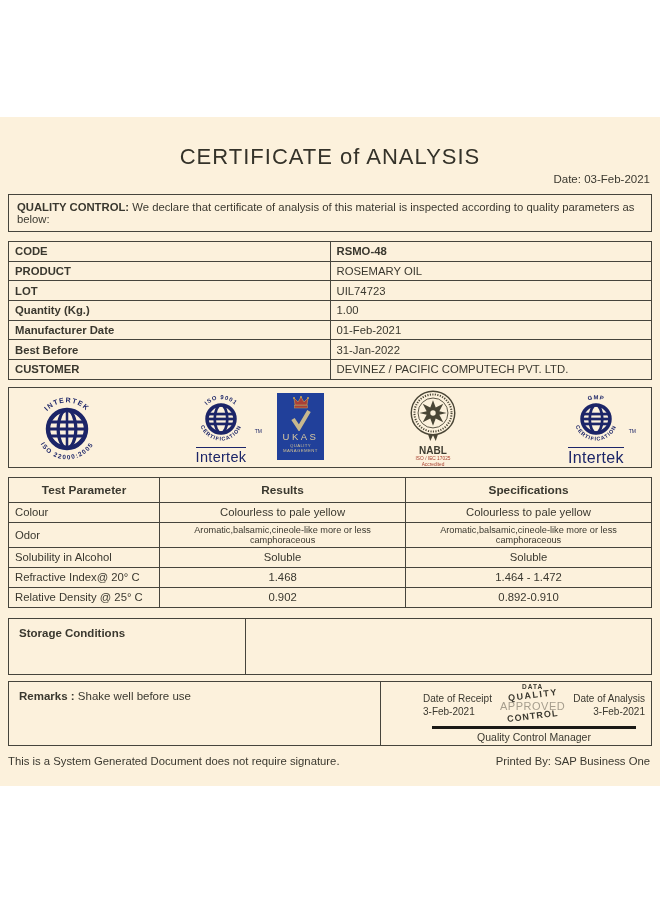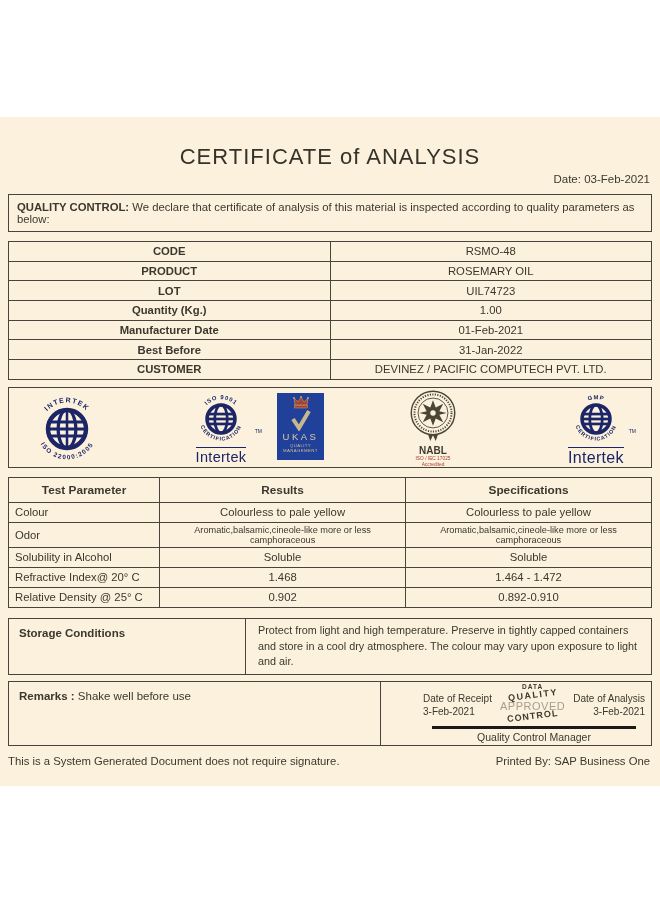--- a/index.html
+++ b/index.html
@@ -5,24 +5,24 @@
   * { margin:0; padding:0; box-sizing:border-box; }
   html,body { width:660px; height:900px; background:#ffffff; font-family:"Liberation Sans", sans-serif; color:#3a382f; }
   .doc { position:absolute; top:117px; left:0; width:660px; height:669px; background:#fcf1dc; }
   .title { margin-top:27px; text-align:center; font-size:22px; letter-spacing:1px; font-weight:400; color:#343229; }
   .date-line { margin:3px 10px 0 8px; text-align:right; font-size:11.5px; }
   .qc-box { margin:9px 8px 0 8px; border:1.5px solid #46443c; padding:6px 8px; font-size:11.3px; }
   .qc-box b { font-weight:bold; }
   table { border-collapse:collapse; width:644px; margin:0 8px; background:#fcf1dc; }
   td, th { border:1px solid #46443c; font-size:11.3px; padding:2px 6px; }
   .info-table { margin-top:9px; }
-  .info-table td { text-align:center; height:19.7px; }
+  .info-table td { text-align:left; height:19.7px; }
   .info-table td.lbl { font-weight:bold; width:50%; }
   .info-table td.val { width:50%; }
-  .bold { font-weight:normal; }
+  .bold { font-weight:bold; }
   .logo-strip { position:relative; margin:7px 8px 0 8px; width:644px; height:81px; border:1.5px solid #46443c; }
   .test-table { margin-top:9px; }
   .test-table th { font-weight:bold; text-align:center; height:25px; font-size:11.8px; }
   .test-table td { height:20px; }
   .test-table td.param { width:23.5%; text-align:left; }
   .test-table td.ctr { text-align:center; }
   .test-table col.c2, .test-table col.c3 { width:38.25%; }
   .small { font-size:9.2px !important; padding:2px 3px; }
   .storage-box { margin:10px 8px 0 8px; width:644px; height:57px; border:1.5px solid #46443c; display:flex; }
   .storage-left { width:237px; border-right:1px solid #46443c; padding:8px 10px; font-weight:bold; font-size:11.5px; }
@@ -224,23 +224,20 @@
     <tr>
       <td class="param">Relative Density @ 25° C</td>
       <td class="ctr">0.902</td>
       <td class="ctr">0.892-0.910</td>
     </tr>
   </tbody>
     </table>
 
   <div class="storage-box">
     <div class="storage-left">Storage Conditions</div>
-    <div class="storage-right">
-        <span>Protect from light and high temperature. Preserve in tightly capped containers and store in a cool dry atmosphere. The colour may vary upon exposure to light and air.</span>
-      </div>
   </div>
 
   <div class="remarks-box">
     <div class="remarks-left"><b>Remarks :</b><span> Shake well before use</span></div>
     <div class="remarks-right">
       <div class="sign-row">
         <div class="date-block">
           <div>Date of Receipt</div>
           <div>3-Feb-2021</div>
         </div>

